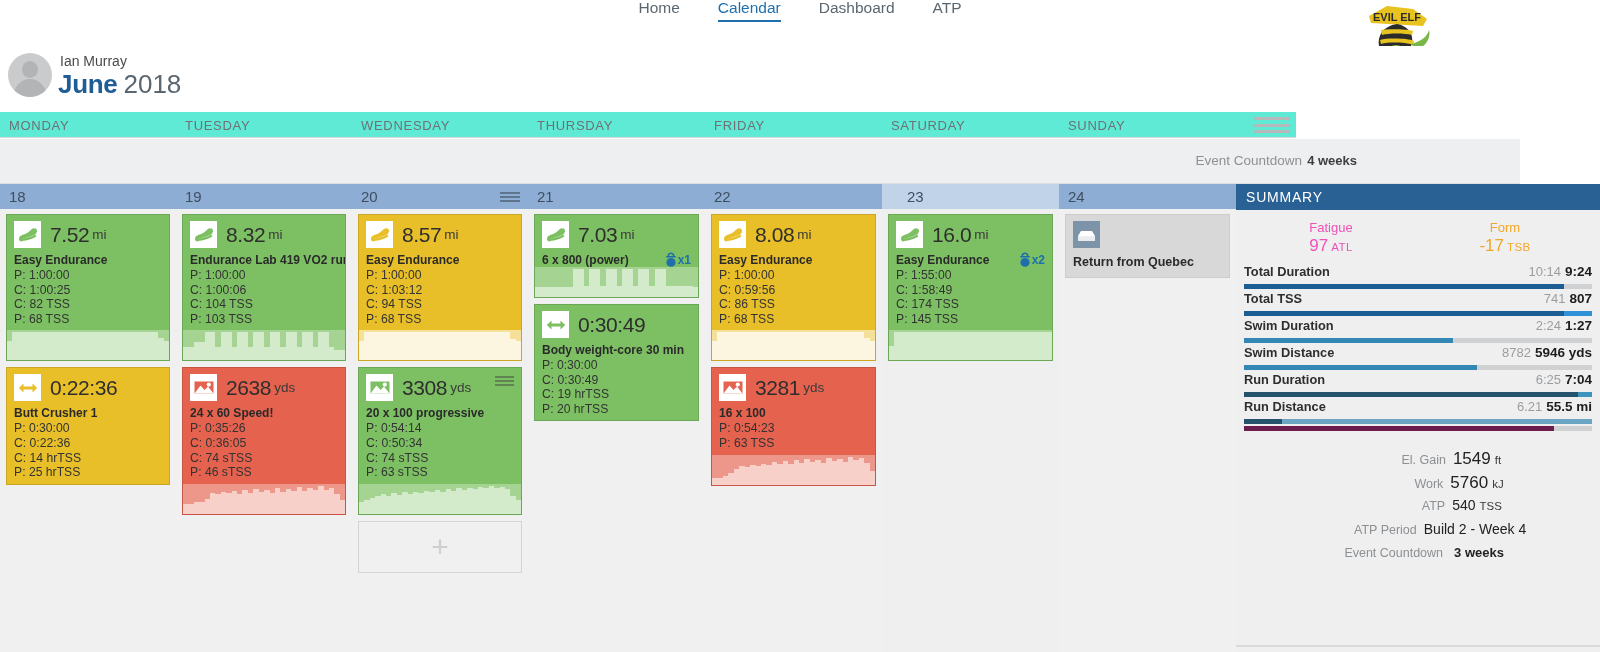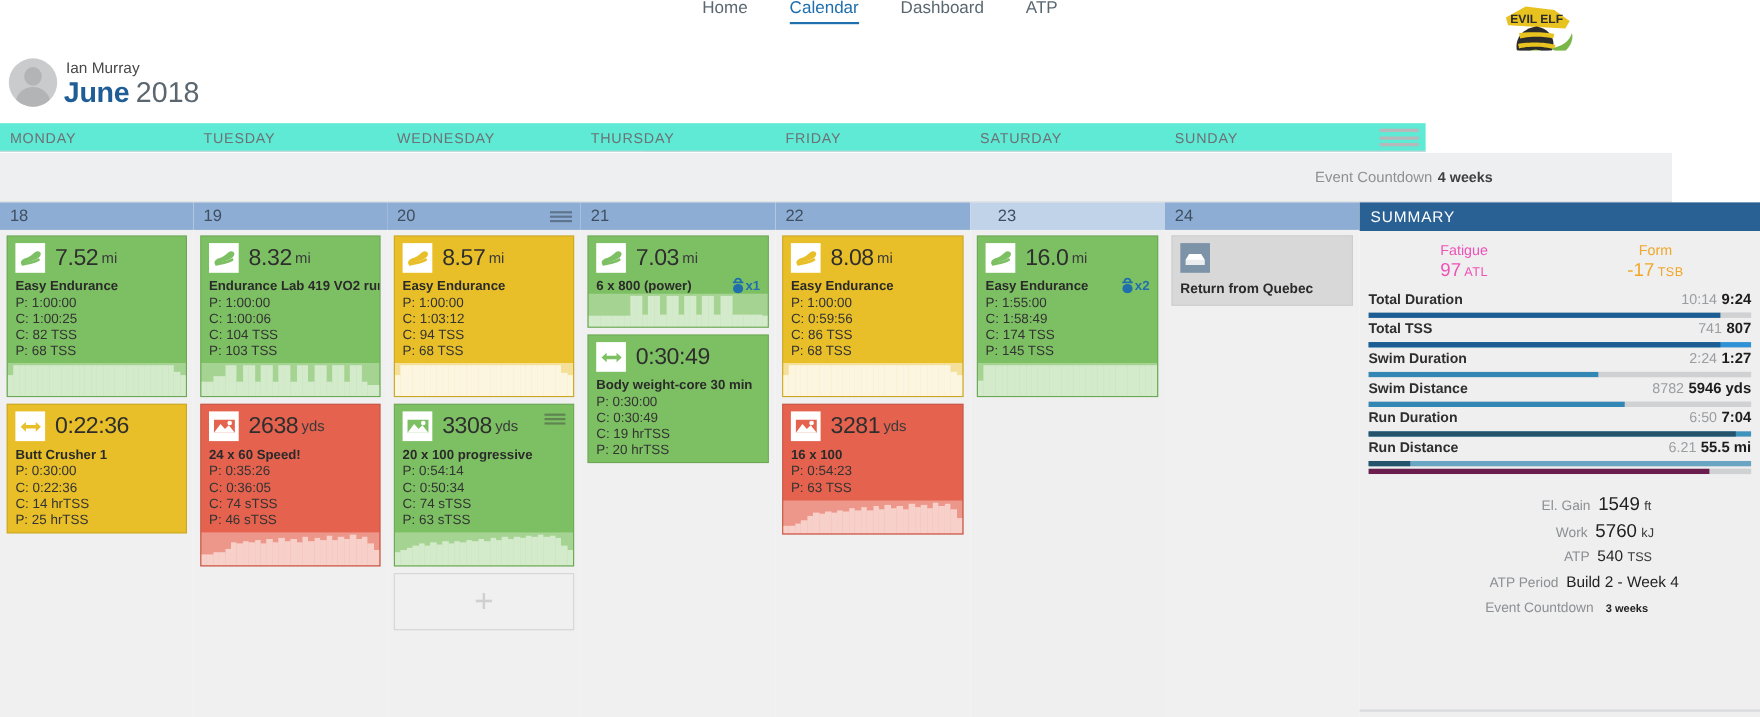--- a/index.html
+++ b/index.html
@@ -951,21 +951,21 @@
           <span class="sum-row-vals"><span>8782</span><b>5946 yds</b></span>
         </div>
         <div class="sum-bar">
           <i style="width: 0px;"></i>
           <i style="width: 67%; background: rgb(51, 135, 181);"></i>
         </div>
       </div>
       <div class="sum-row">
         <div class="sum-row-top">
           <span class="sum-row-label">Run Duration</span>
-          <span class="sum-row-vals"><span>6:50</span><b>7:04</b></span>
+          <span class="sum-row-vals"><span>6:25</span><b>7:04</b></span>
         </div>
         <div class="sum-bar">
           <i style="width: 100%; background: rgb(63, 148, 189);"></i>
           <i style="width: 96%; background: rgb(36, 83, 107);"></i>
         </div>
       </div>
       <div class="sum-row">
         <div class="sum-row-top">
           <span class="sum-row-label">Run Distance</span>
           <span class="sum-row-vals"><span>6.21</span><b>55.5 mi</b></span>
@@ -999,17 +999,17 @@
         <span class="sunit">TSS</span>
       </div>
       <div class="sum-stat">
         <span class="slabel">ATP Period</span>
         <span class="sval small">Build 2 - Week 4</span>
         <span class="sunit"></span>
       </div>
       <div class="sum-stat">
         <span class="slabel">Event Countdown</span>
         <span class="sval small"></span>
-        <span class="sunit bold" style="font-size: 10px; color: rgb(34, 34, 34);">3 weeks</span>
+        <span class="sunit bold" style="font-size: 13px; color: rgb(34, 34, 34);">3 weeks</span>
       </div>
     </div>
 </div>
 <div class="bottom-line"></div>
 
 </body></html>

